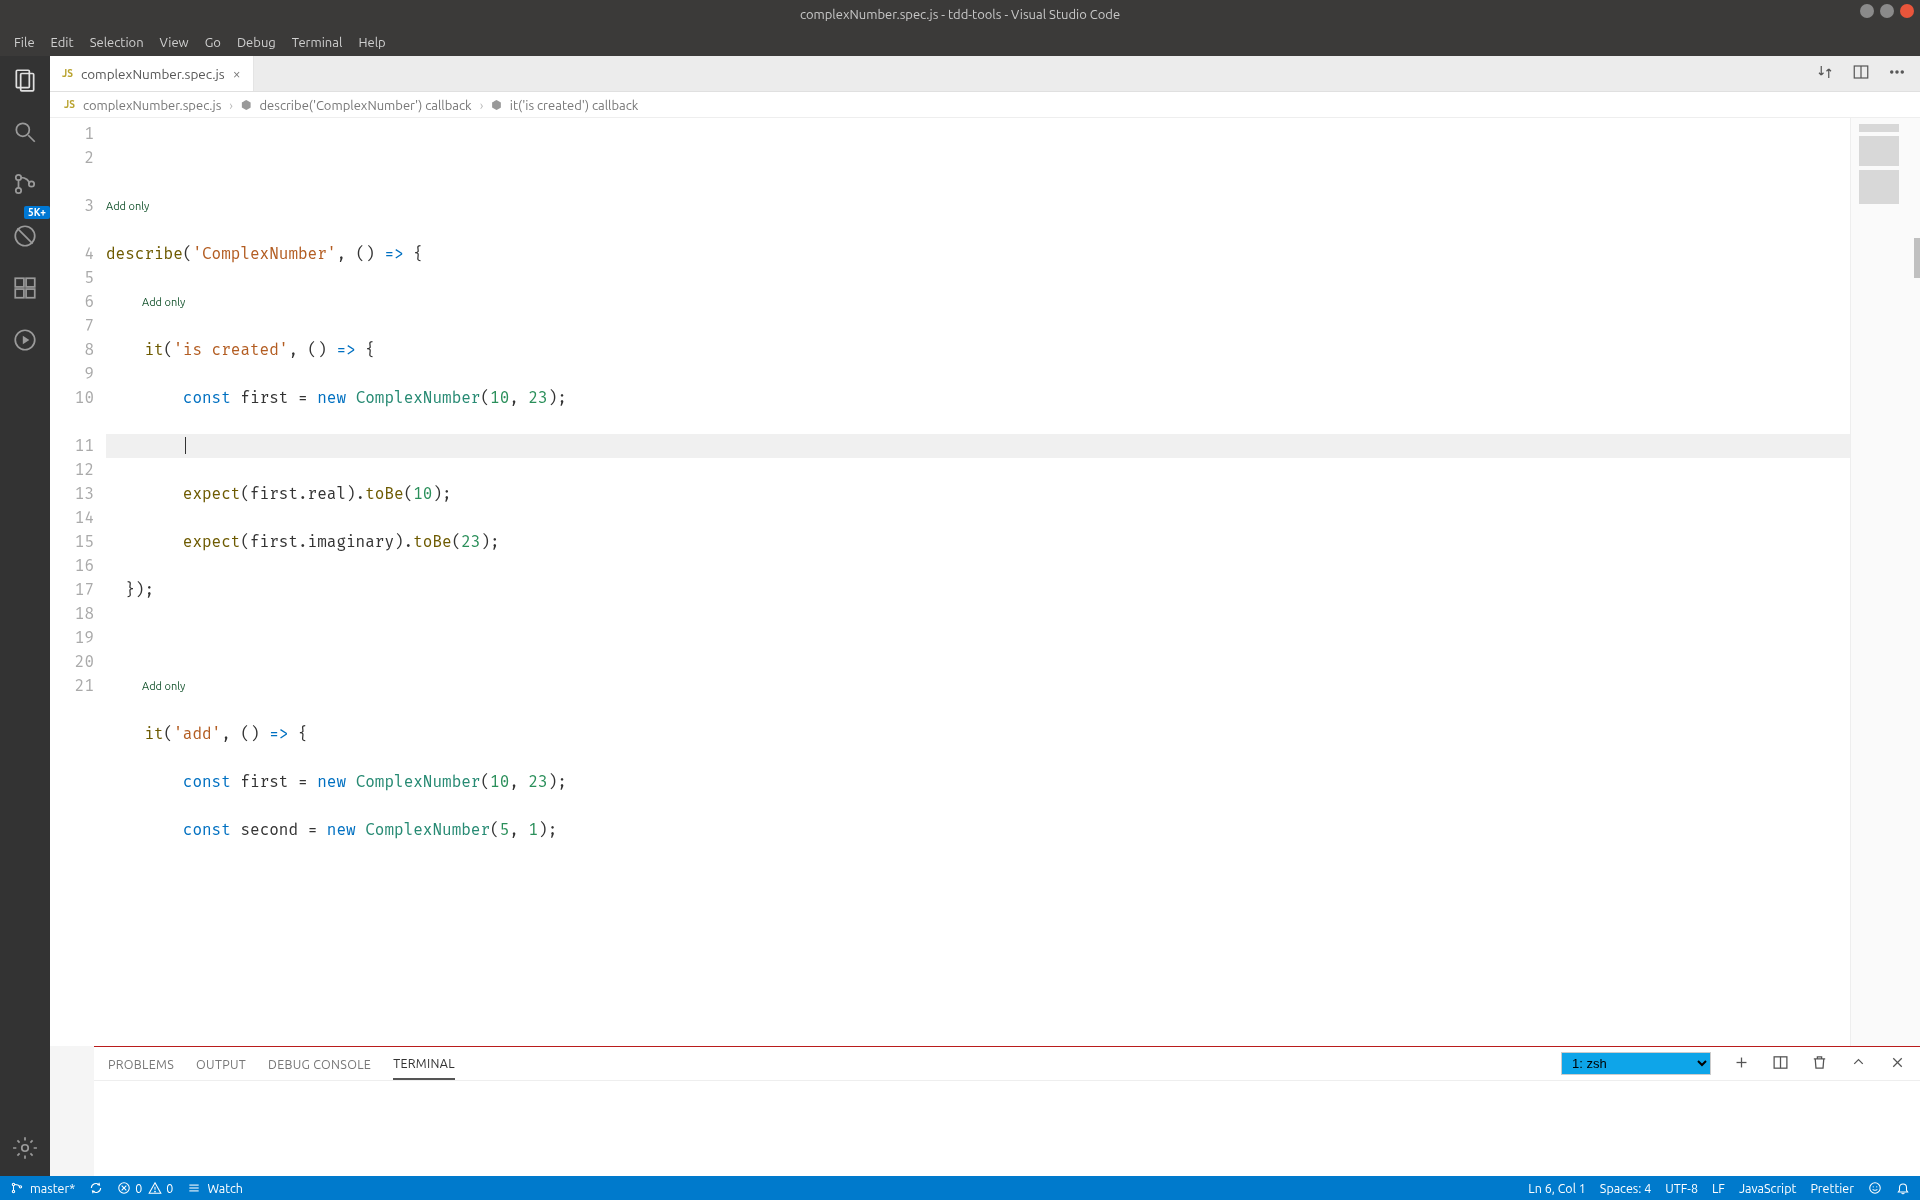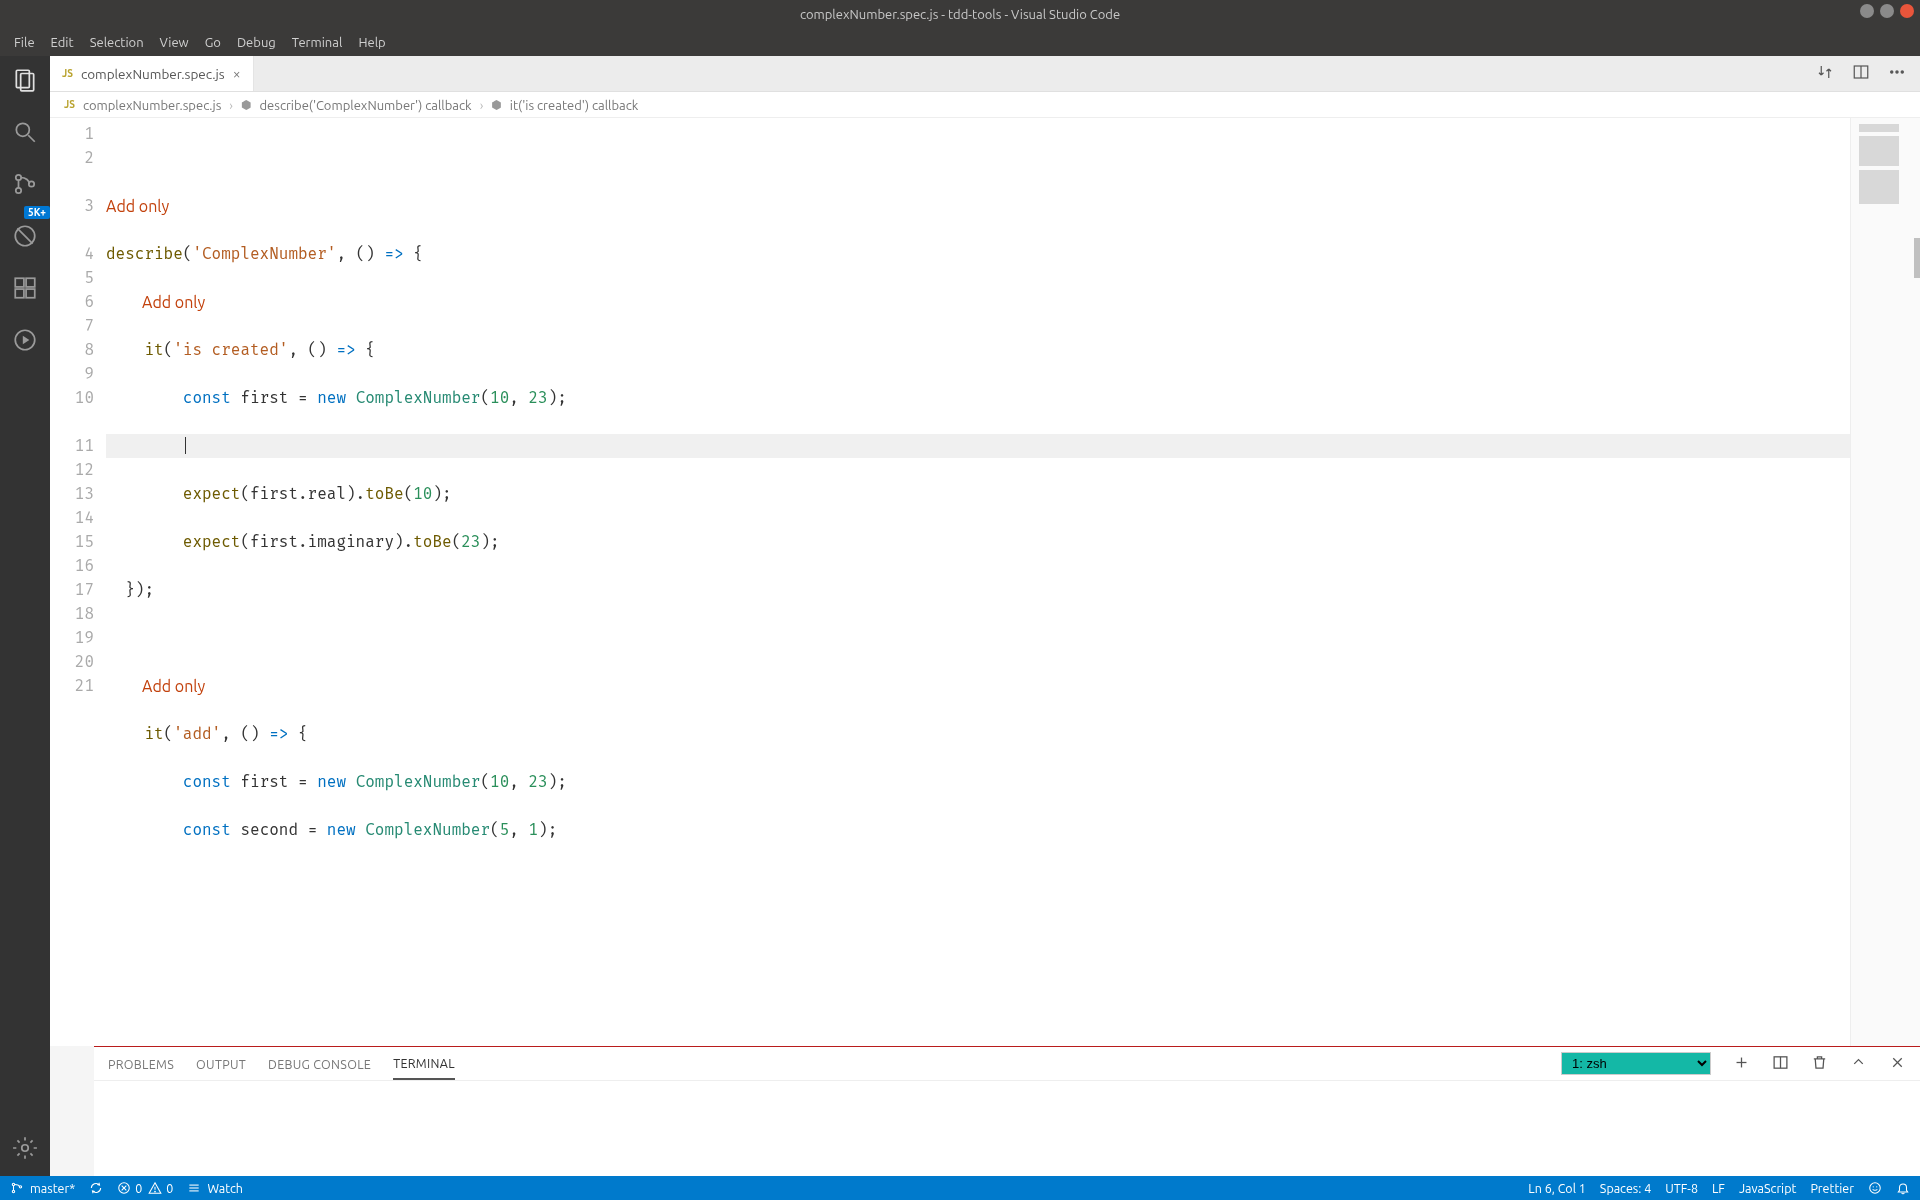--- a/index.html
+++ b/index.html
@@ -47,41 +47,41 @@
   .breadcrumb .cube { color: #999; font-size: 12px; }
 
   
   .editorwrap { flex: 1; display: flex; background: #fff; min-height: 0; }
   .editor { flex: 1; display: flex; font-family: "Fira Mono","DejaVu Sans Mono","Consolas",monospace; font-size: 16px; line-height: 24px; position: relative; overflow: hidden;}
   .gutter { width: 56px; text-align: right; color: #aaa; padding: 4px 12px 0 0; user-select: none; background:#fff;}
   .gutter div { height: 24px; }
   .code { flex: 1; padding-top: 4px; color: #333; white-space: pre; position: relative;}
   .code .line { height: 24px; }
   .code .hl { background: #f0f0f0; display: block; width: 100%;}
-  .codelens { color: #c2410c; font-size: 16px; font-family: "Ubuntu","Segoe UI",sans-serif; padding-left: 0; height: 24px; display:flex; align-items:center;}
+  .codelens { color: #14532d; font-size: 11px; font-family: "Ubuntu","Segoe UI",sans-serif; padding-left: 0; height: 24px; display:flex; align-items:center;}
   .minimap { width: 70px; background: #fafafa; border-left: 1px solid #eee; position: relative;}
   .minimap .blob { position:absolute; left:8px; width:40px; background:#d8d8d8; }
   .minimap .hlstrip { position:absolute; right:0; width:6px; background:#c0c0c0;}
   .cursor { display:inline-block; width:1px; height:17px; background:#333; vertical-align:-3px; margin-left:2px;}
 
   
   .kw { color: #0070c1; }     
   .fn { color: #6d5a00; }      
   .cls { color: #278a73; }     
   .str { color: #b35d22; }     
   .num { color: #2a8f5a; }
   .req { text-decoration: underline dotted #999; }
 
   
   .panel { height: 130px; background: #fff; border-top: 1px solid #b91c1c; display: flex; flex-direction: column; margin-left: 44px; }
   .panel-tabs { height: 34px; display: flex; align-items: center; padding: 0 14px; gap: 22px; font-size: 12.5px; color: #777; border-bottom: 1px solid #eee; }
   .panel-tabs .ptab { padding: 8px 0; letter-spacing: .3px;}
   .panel-tabs .ptab.active { color: #333; border-bottom: 2px solid #555; }
   .panel-tabs .spacer { flex: 1; }
-  .panel-tabs select { font-size: 13px; padding: 2px 6px; border:1px solid #ccc; background:#14b8a6; width:150px;}
+  .panel-tabs select { font-size: 13px; padding: 2px 6px; border:1px solid #ccc; background:#0ea5e9; width:150px;}
   .panel-tabs .picon { color:#555; }
   .panel-tabs .picon svg { width:17px; height:17px; stroke:currentColor; fill:none; stroke-width:1.8;}
   .terminal-body { flex:1; padding: 8px 14px; font-family: "Fira Mono","DejaVu Sans Mono",monospace; font-size: 16px; color:#333;}
   .terminal-body .prompt-lambda { color:#333; }
   .terminal-body .path { color:#333; }
   .terminal-body .branch { color: #2aa043; }
 
   
   .statusbar { height: 24px; background: #007acc; color: #fff; display: flex; align-items: center; font-size: 12.5px; padding: 0 10px; gap: 14px; }
   .statusbar .sgroup { display: flex; align-items: center; gap: 6px; }

